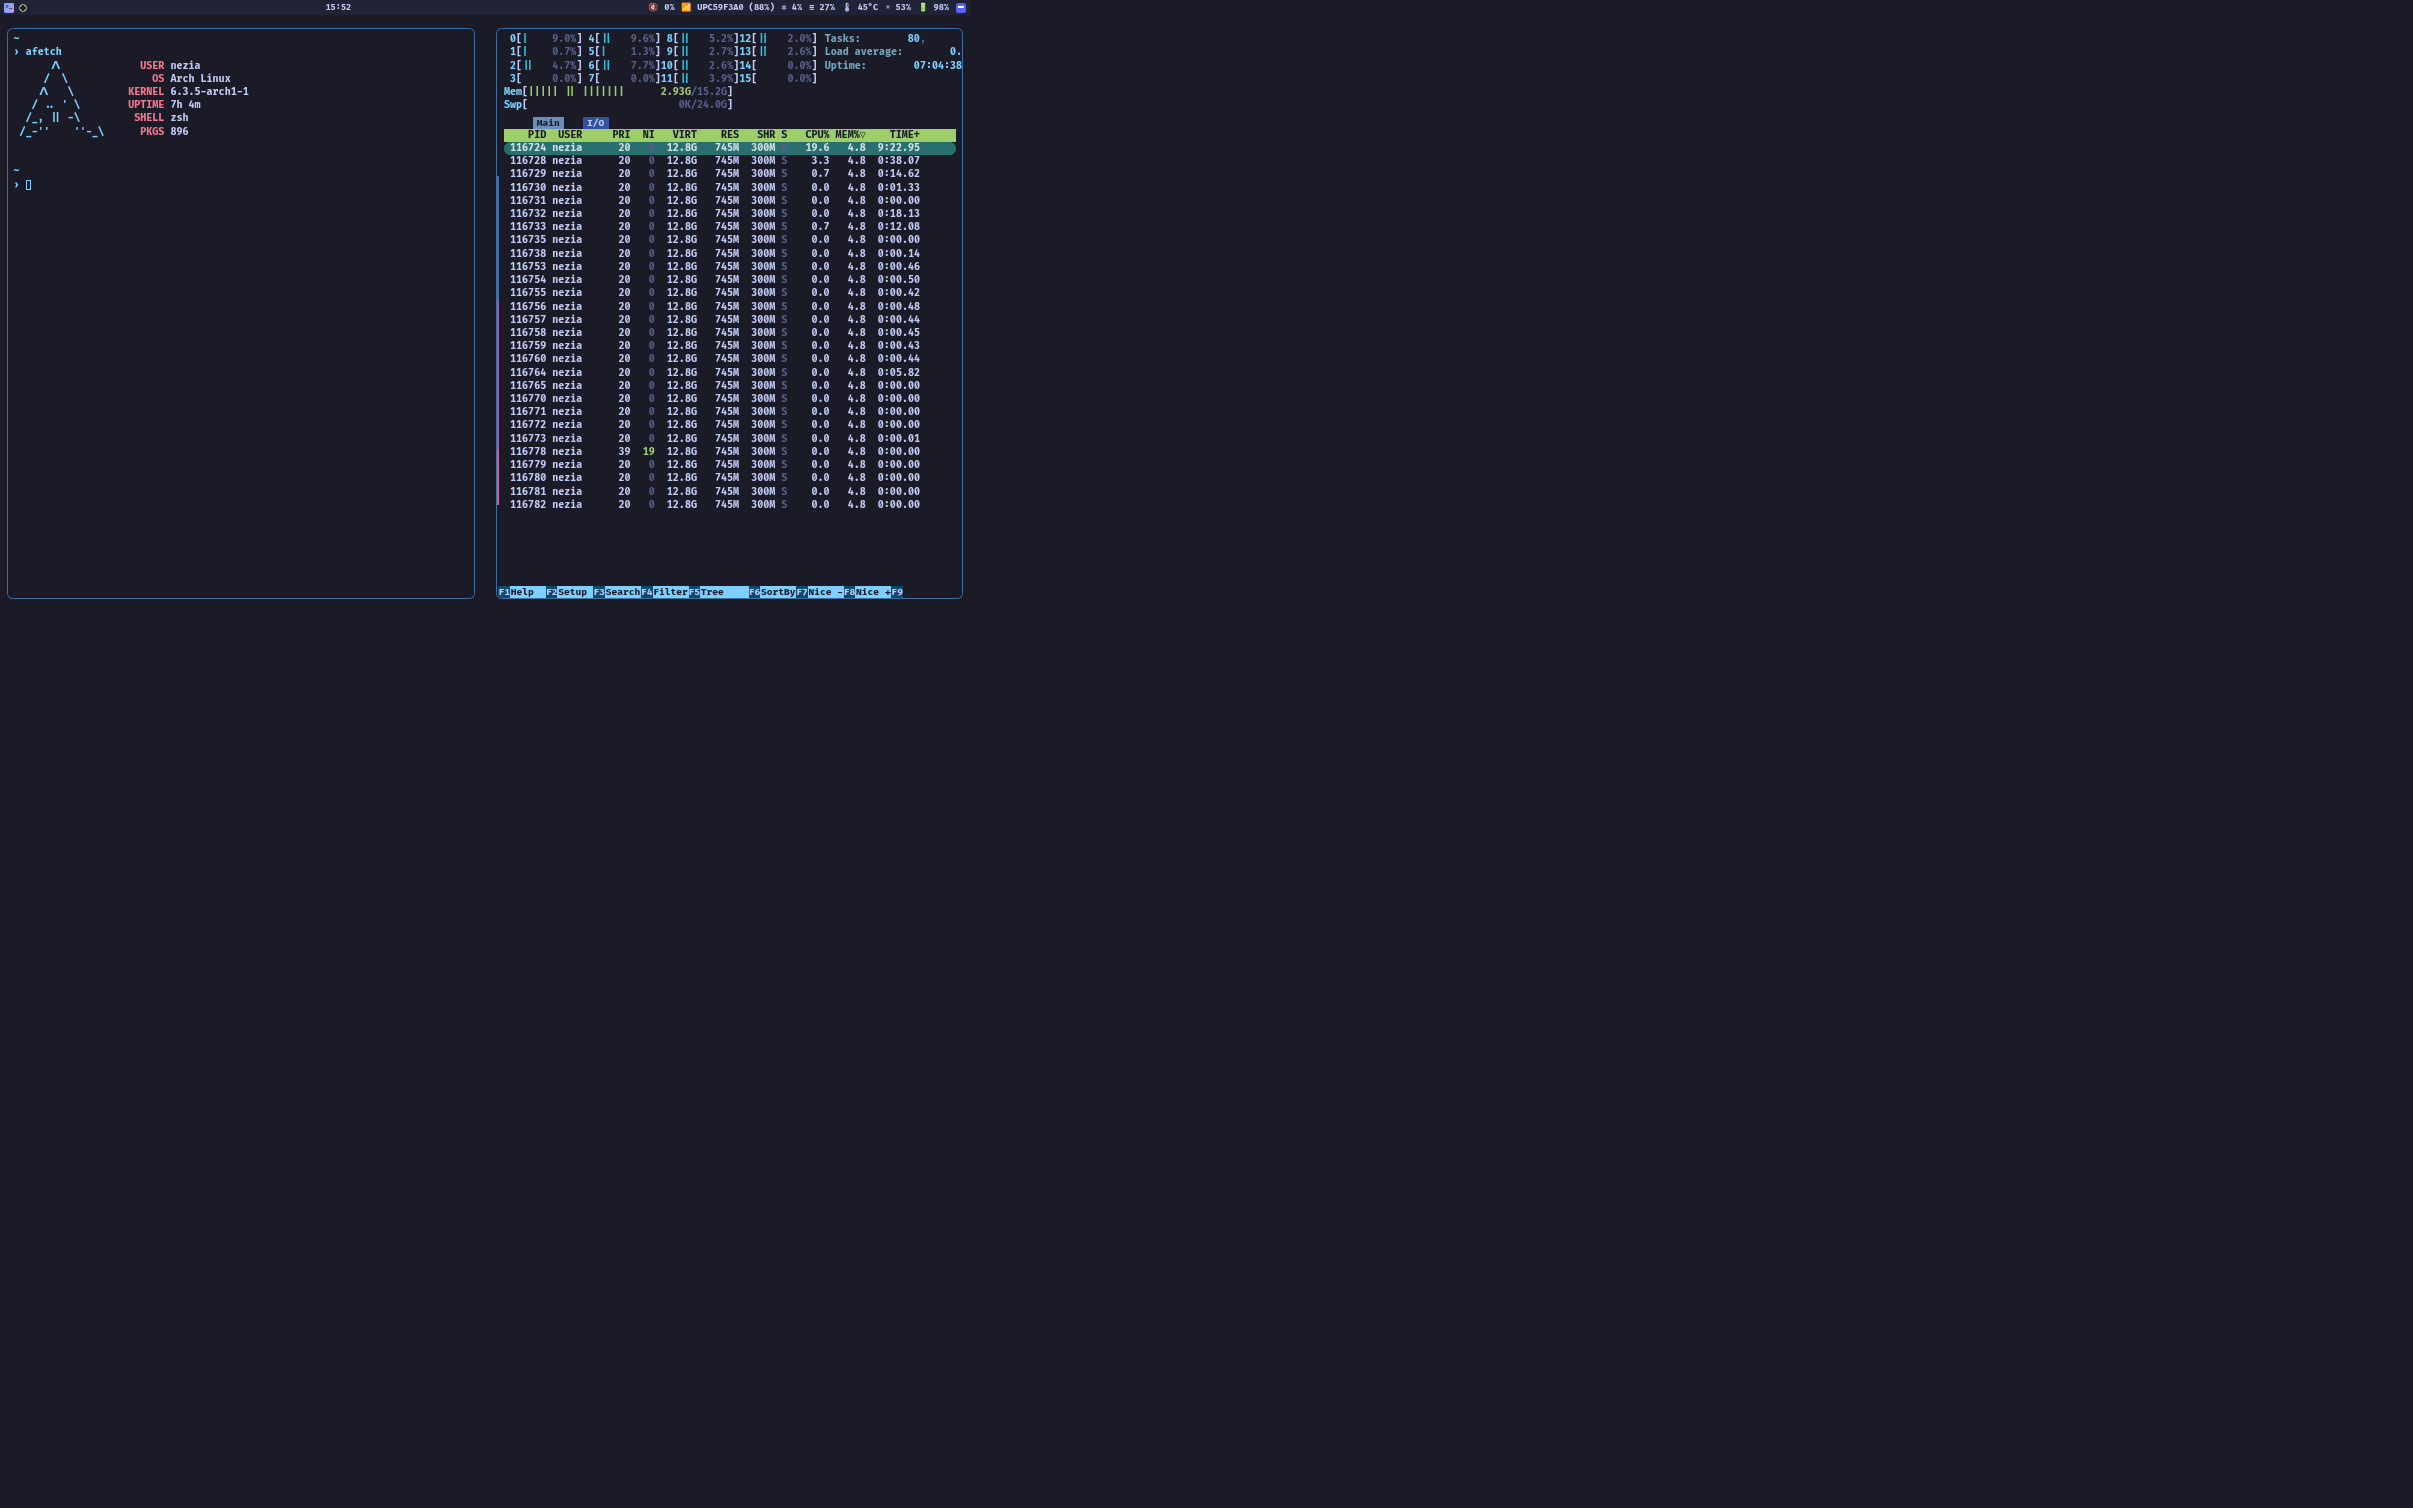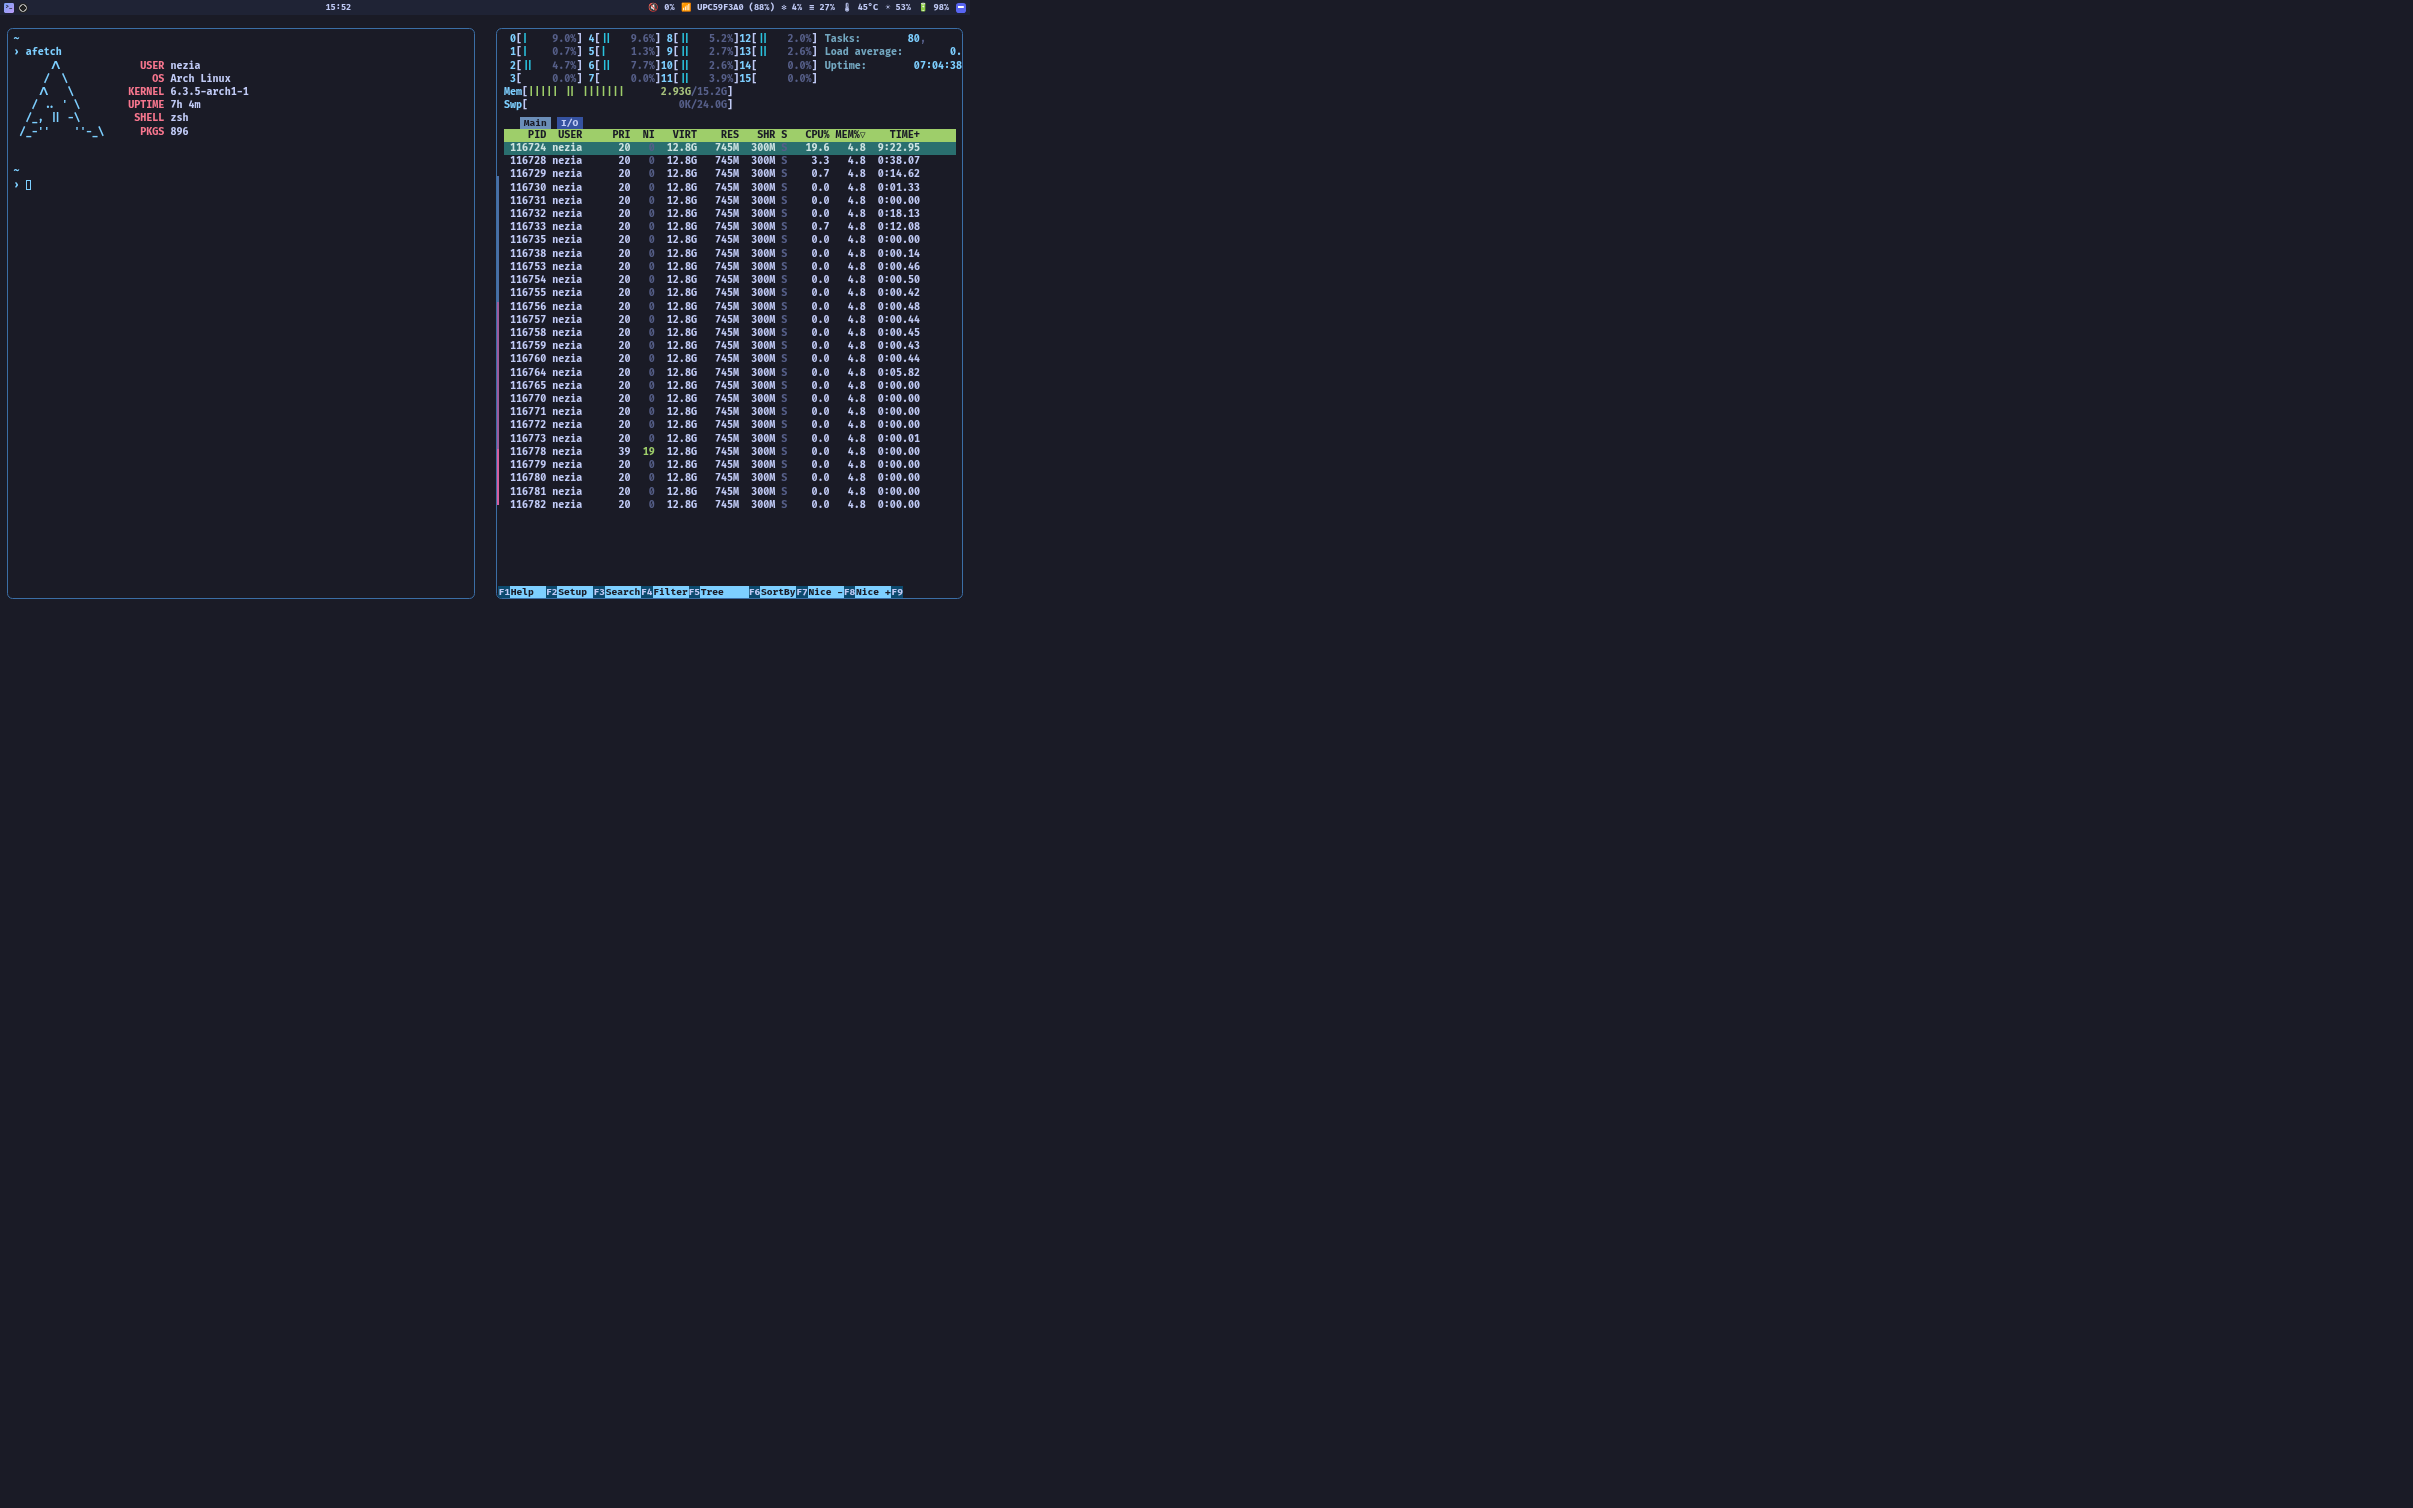--- a/index.html
+++ b/index.html
@@ -72,34 +72,34 @@
 
   .mem-line { white-space: pre; }
   .mem-label { color: #7dcfff; }
   .mem-bars-g { color: #9ece6a; }
   .mem-total { color: #565f89; }
   .sum-label { color: #73a7c0; }
   .sum-hl { color: #7dcfff; font-weight: bold; margin-left: 41px; }
   .sum-dim { color: #565f89; }
 
   .tabs { margin-top: 4.2px; }
-  .tab { display: inline-block; padding: 0 4.2px; }
+  .tab { display: inline-block; padding: 0 4.2px; margin-left: 13px; }
   .tab-active { background: #6b8eb8; color: #1a1b26; }
   .tab-inactive { background: #3552a0; color: #c0caf5; }
 
   .header-row {
     background: #9ece6a;
     color: #1a1b26;
     white-space: pre;
     font-weight: bold;
   }
 
   .process-rows { }
   .process-row { white-space: pre; }
-  .process-row.selected { background: #2a6f6f; color: #cde3e1; }
+  .process-row.selected { background: #2a6f6f; color: #cde3e1; border-radius: 6px; }
   .col-state { color: #565f89; }
 
   .scroll-indicator {
     position: absolute;
     left: 0;
     top: 147px;
     width: 2.1px;
   }
   .scroll-seg { width: 2.1px; }
   .seg-1 { height: 126px; background: #4a6fa5; }

